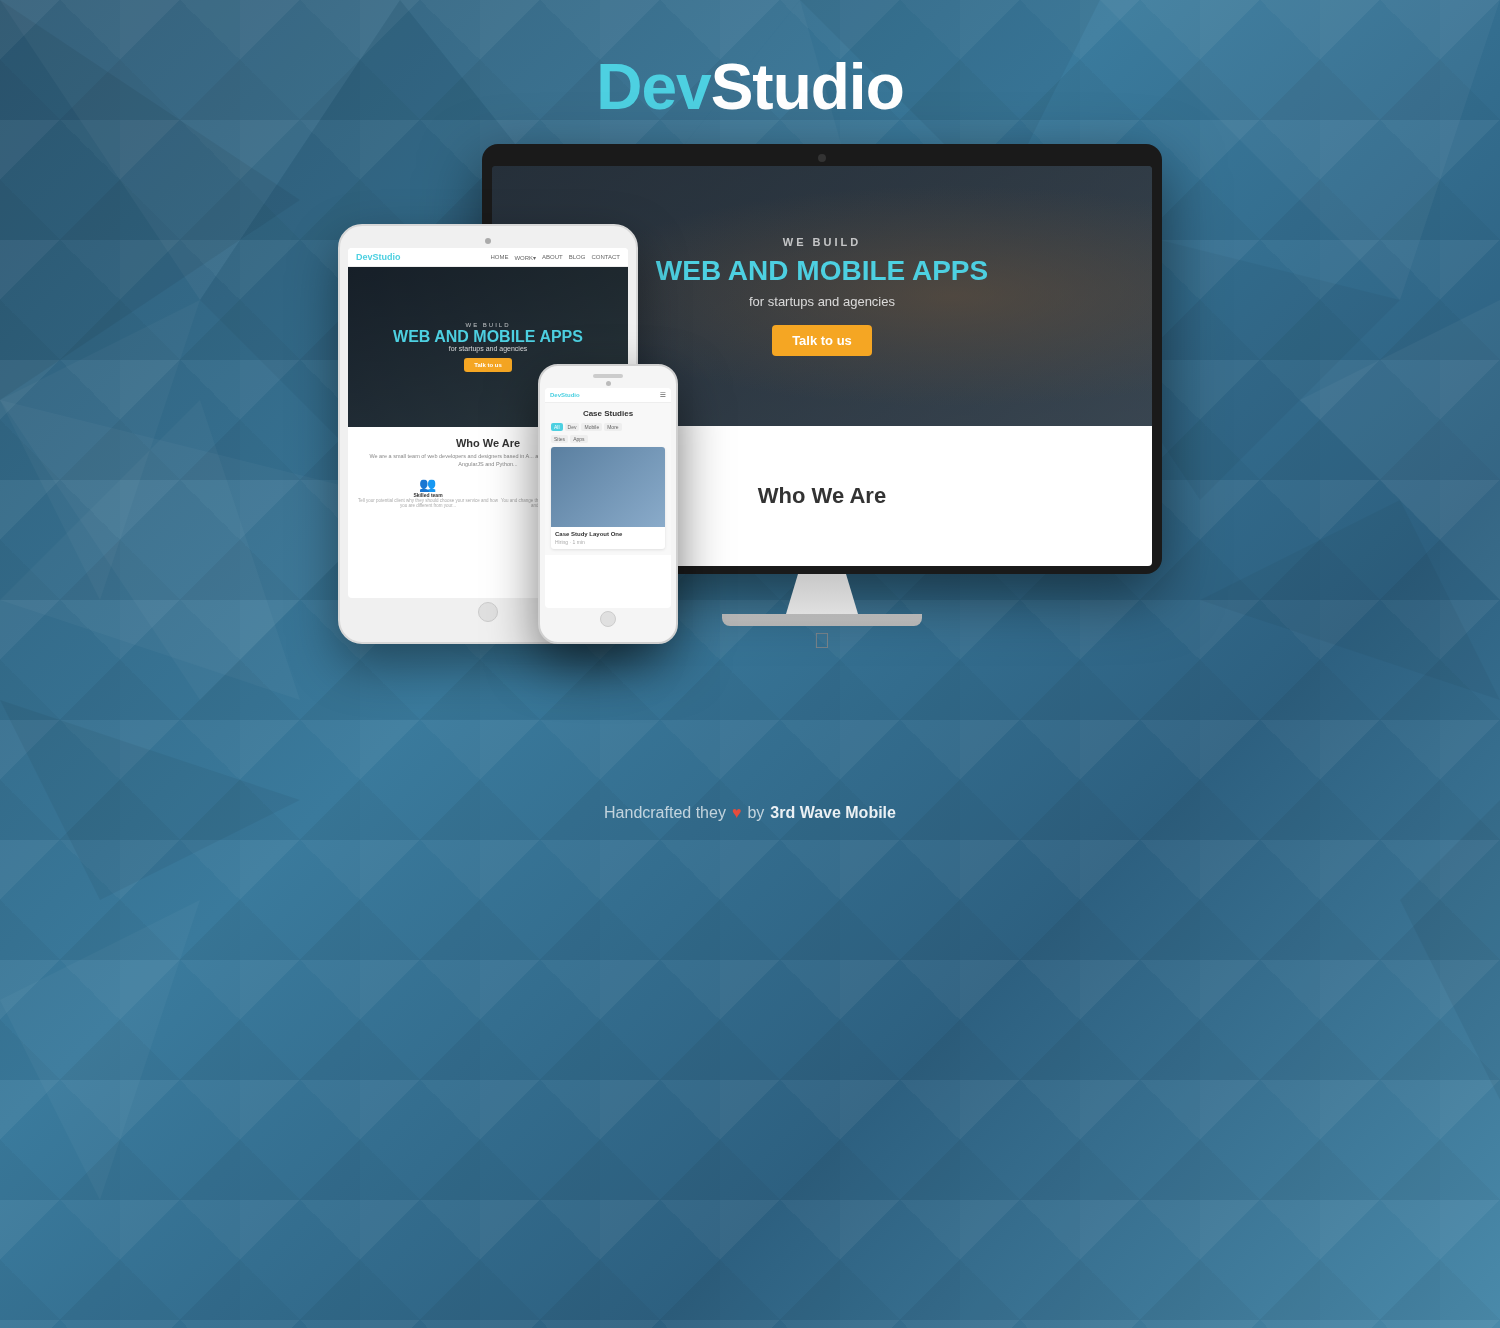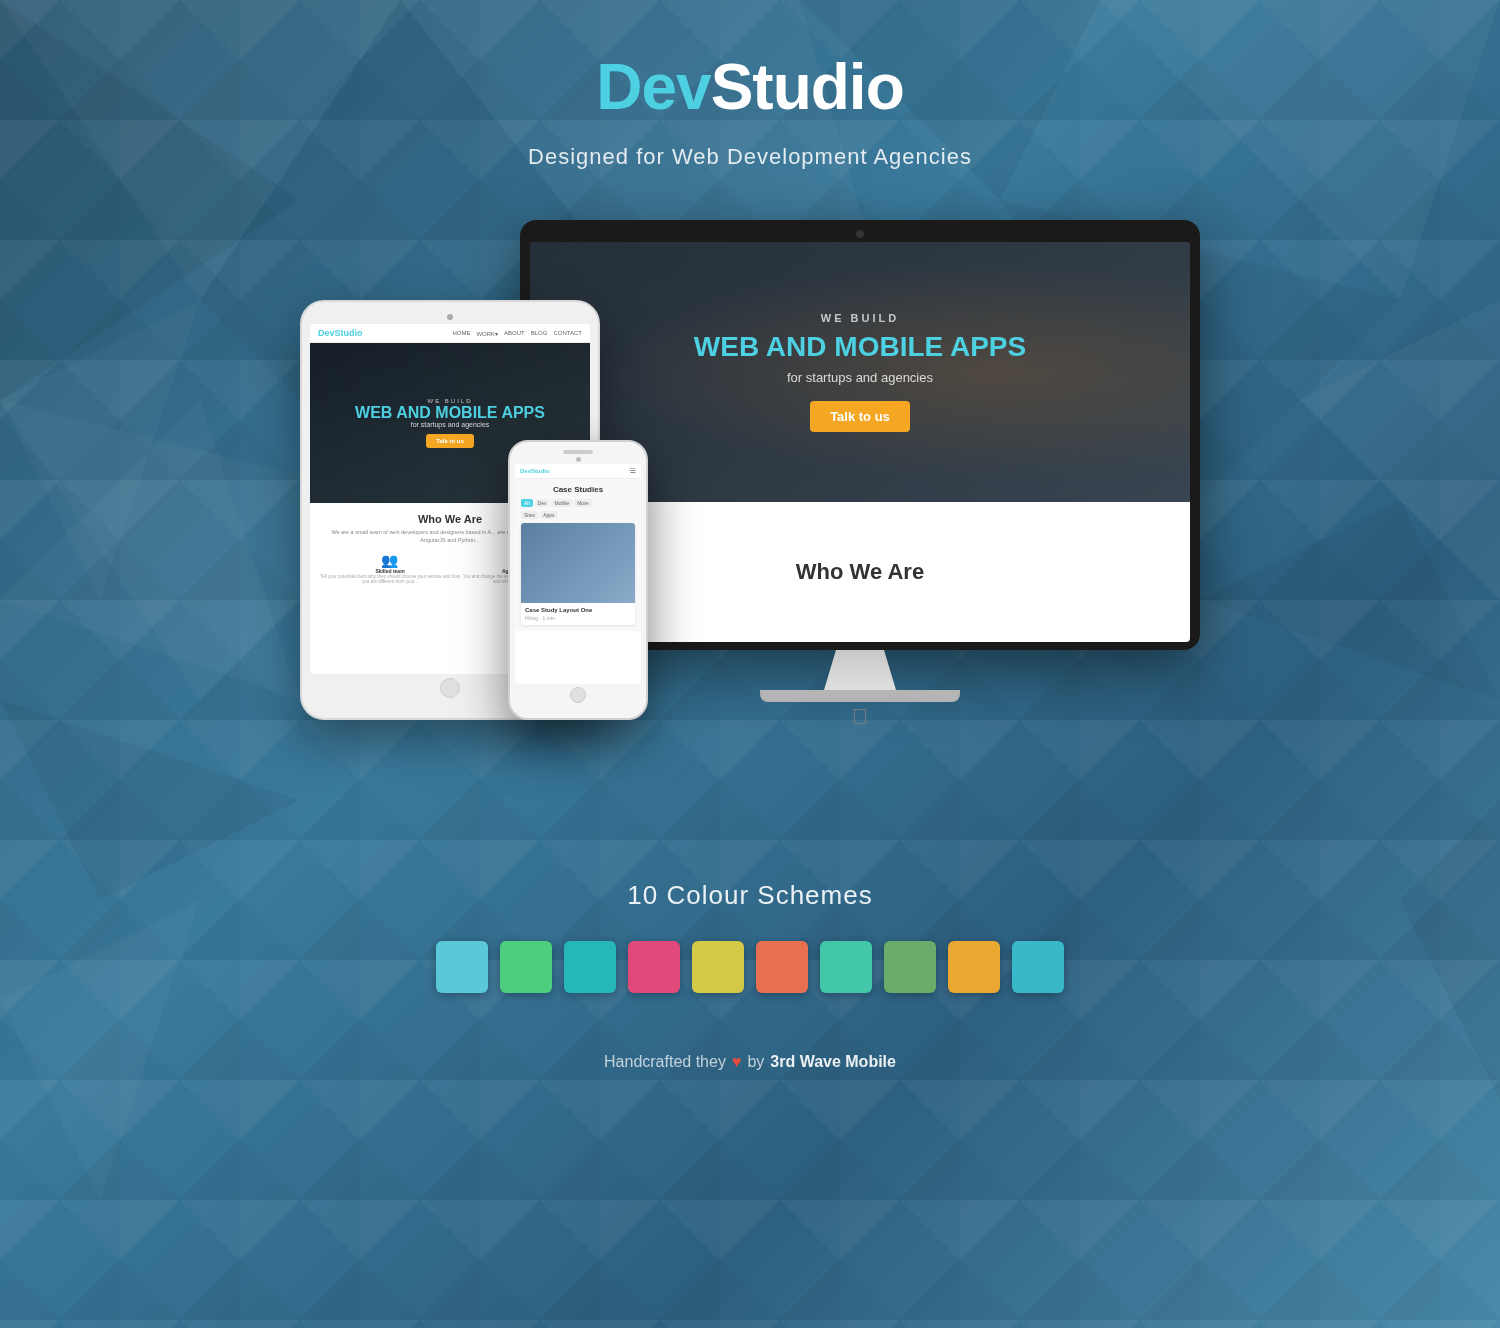--- a/index.html
+++ b/index.html
@@ -66,21 +66,21 @@
       color: rgba(255,255,255,0.85);
       font-size: 22px;
       font-weight: 300;
       margin-bottom: 50px;
       letter-spacing: 1px;
     }
 
     
     .devices-container {
       position: relative;
-      width: 900px;
+      width: 824px;
       height: 600px;
       margin-bottom: 60px;
     }
 
     
     .imac {
       position: absolute;
       right: 0;
       top: 0;
       width: 680px;
@@ -383,21 +383,21 @@
       height: 20px;
       border-radius: 50%;
       background: #e0e0e0;
       border: 1px solid #ccc;
       margin: 4px auto 0;
     }
 
     
     .iphone {
       position: absolute;
-      left: 208px;
+      left: 200px;
       top: 220px;
       width: 140px;
       height: 280px;
       z-index: 10;
     }
 
     .iphone-outer {
       width: 140px;
       height: 280px;
       background: #f5f5f5;
@@ -617,21 +617,20 @@
 </svg>
 
 <div class="content-wrapper">
 
   <div class="logo">
     <span class="logo-text">
       <span class="logo-dev">Dev</span><span class="logo-studio">Studio</span>
     </span>
   </div>
 
-  <p class="tagline">Designed for Web Development Agencies</p>
 
   <div class="devices-container">
 
     <div class="imac">
       <div class="imac-screen-outer">
         <span class="imac-camera"></span>
         <div class="imac-screen">
           <div class="imac-screen-hero">
             <div class="hero-content">
               <div class="hero-we-build">WE BUILD</div>
@@ -728,35 +727,20 @@
               </div>
             </div>
           </div>
         </div>
         <div class="iphone-home-btn"></div>
       </div>
     </div>
 
   </div>
 
-  <div class="color-schemes-section">
-    <h2 class="color-schemes-title">10 Colour Schemes</h2>
-    <div class="color-swatches" id="swatches-container">
-    <div class="color-swatch" style="background-color: rgb(90, 200, 216);"></div>
-        <div class="color-swatch" style="background-color: rgb(77, 206, 126);"></div>
-        <div class="color-swatch" style="background-color: rgb(38, 184, 184);"></div>
-        <div class="color-swatch" style="background-color: rgb(224, 74, 122);"></div>
-        <div class="color-swatch" style="background-color: rgb(212, 200, 71);"></div>
-        <div class="color-swatch" style="background-color: rgb(232, 112, 80);"></div>
-        <div class="color-swatch" style="background-color: rgb(66, 200, 168);"></div>
-        <div class="color-swatch" style="background-color: rgb(106, 172, 106);"></div>
-        <div class="color-swatch" style="background-color: rgb(232, 168, 50);"></div>
-        <div class="color-swatch" style="background-color: rgb(56, 184, 200);"></div>
-      </div>
-  </div>
 
   <div class="footer">
     <span>Handcrafted they</span>
     <span class="footer-heart">♥</span>
     <span>by</span>
     <span class="footer-bold">3rd Wave Mobile</span>
   </div>
 
 </div>
 

